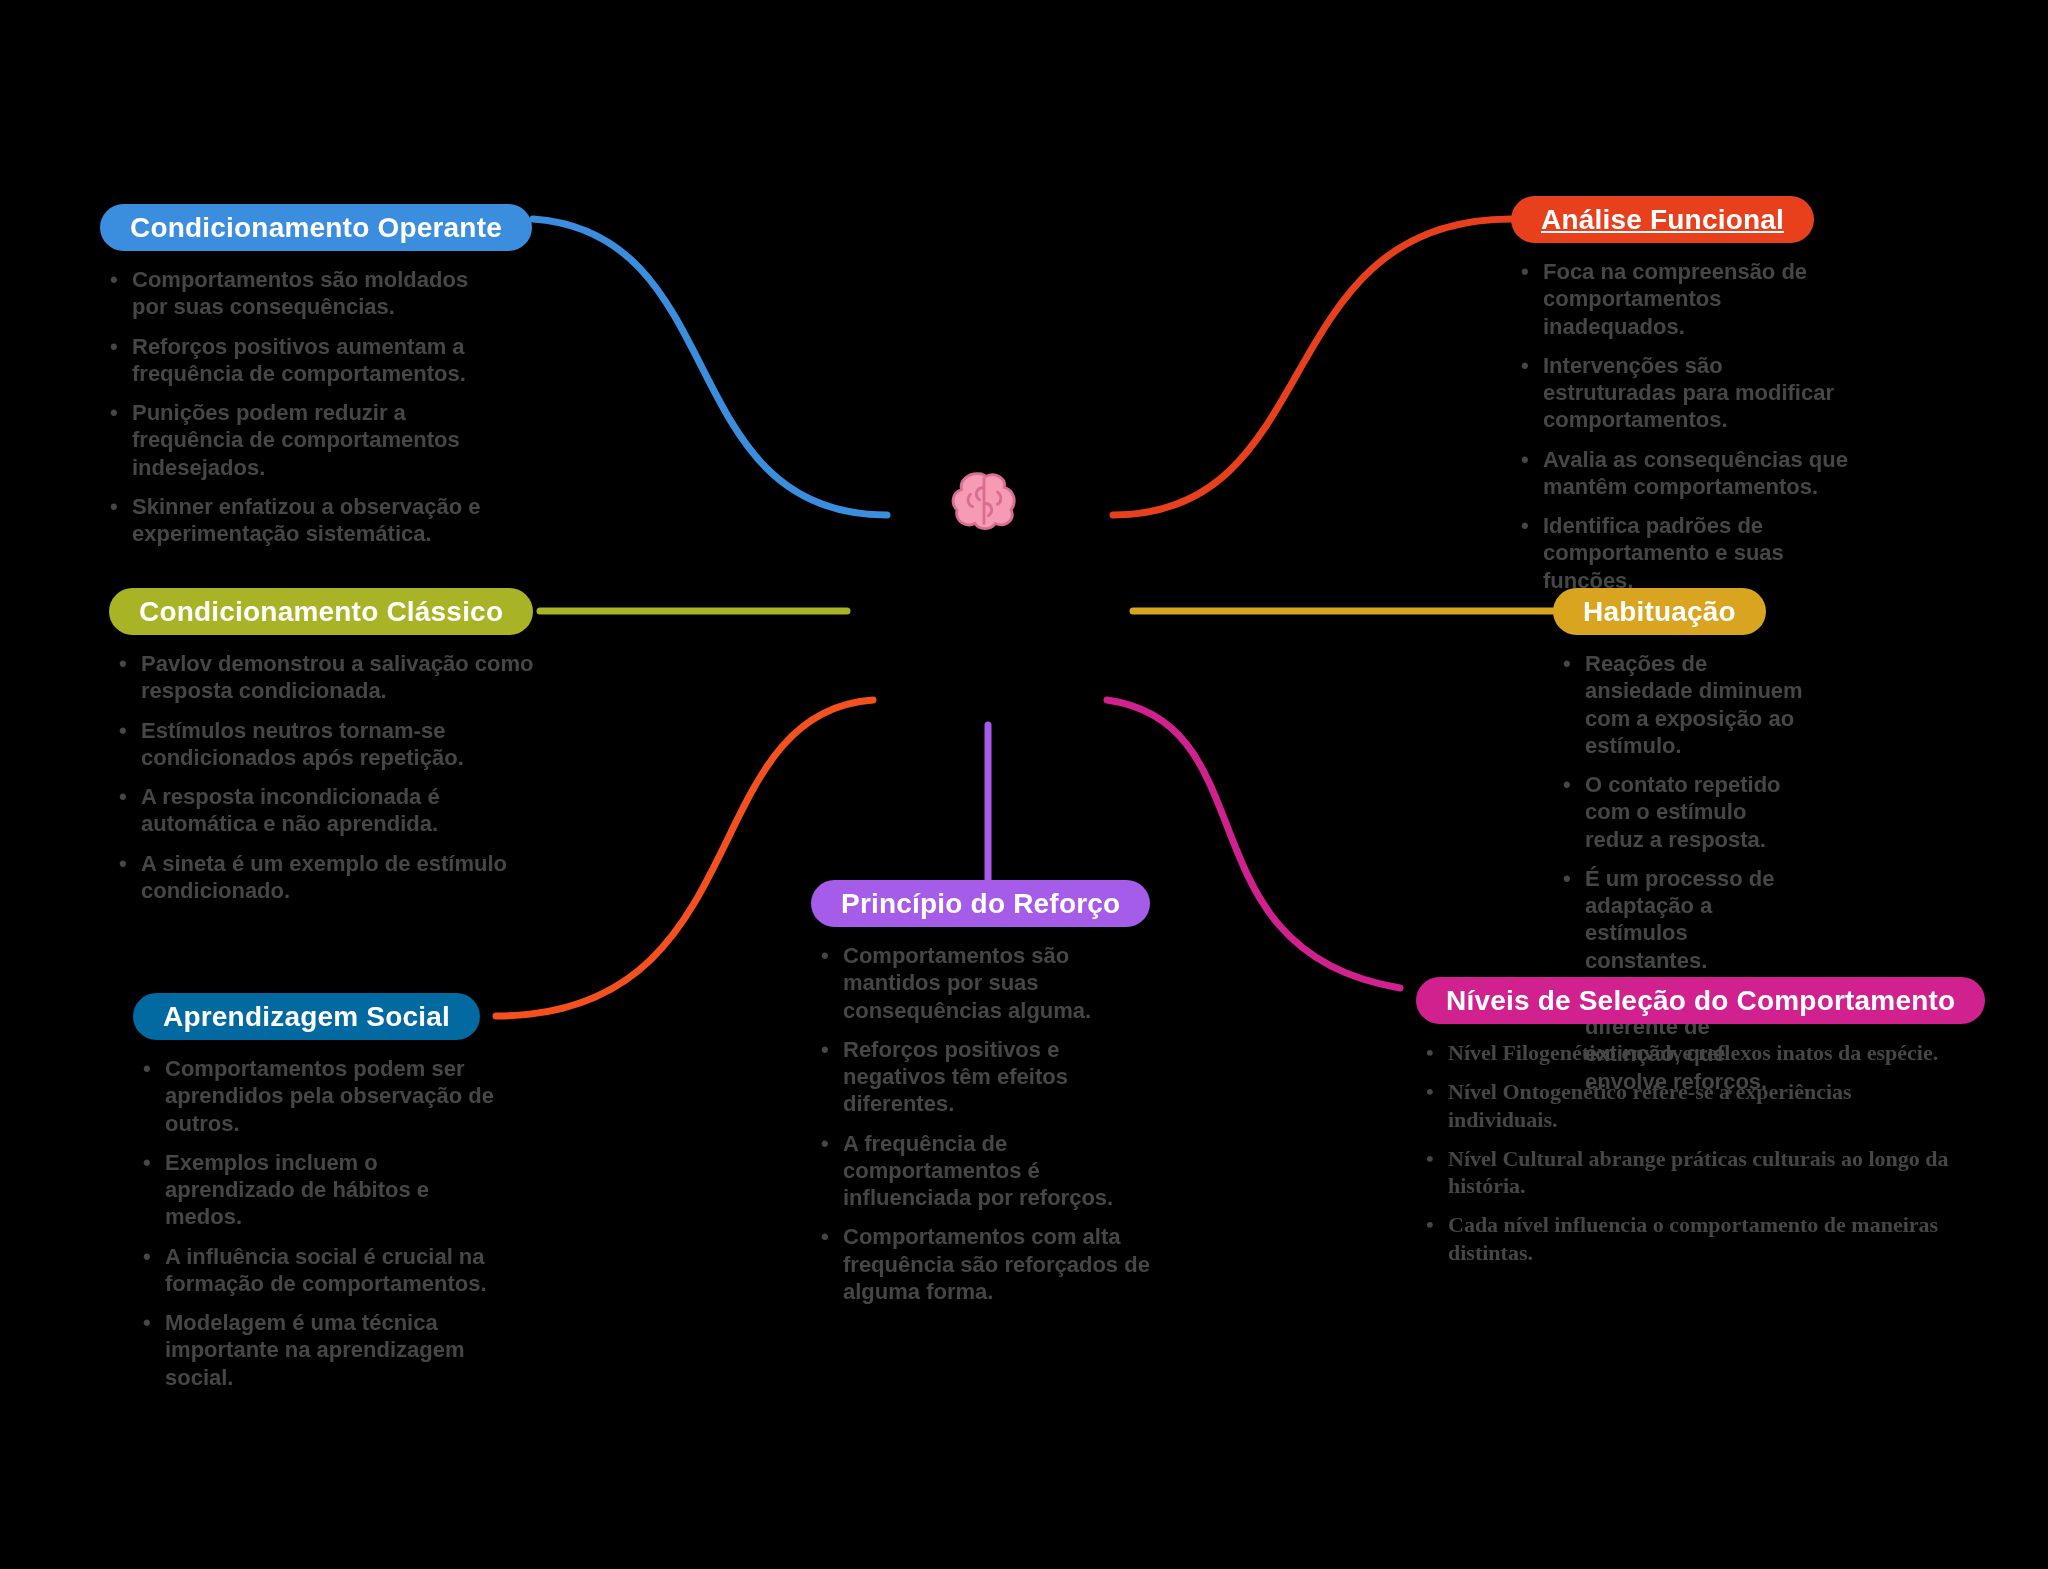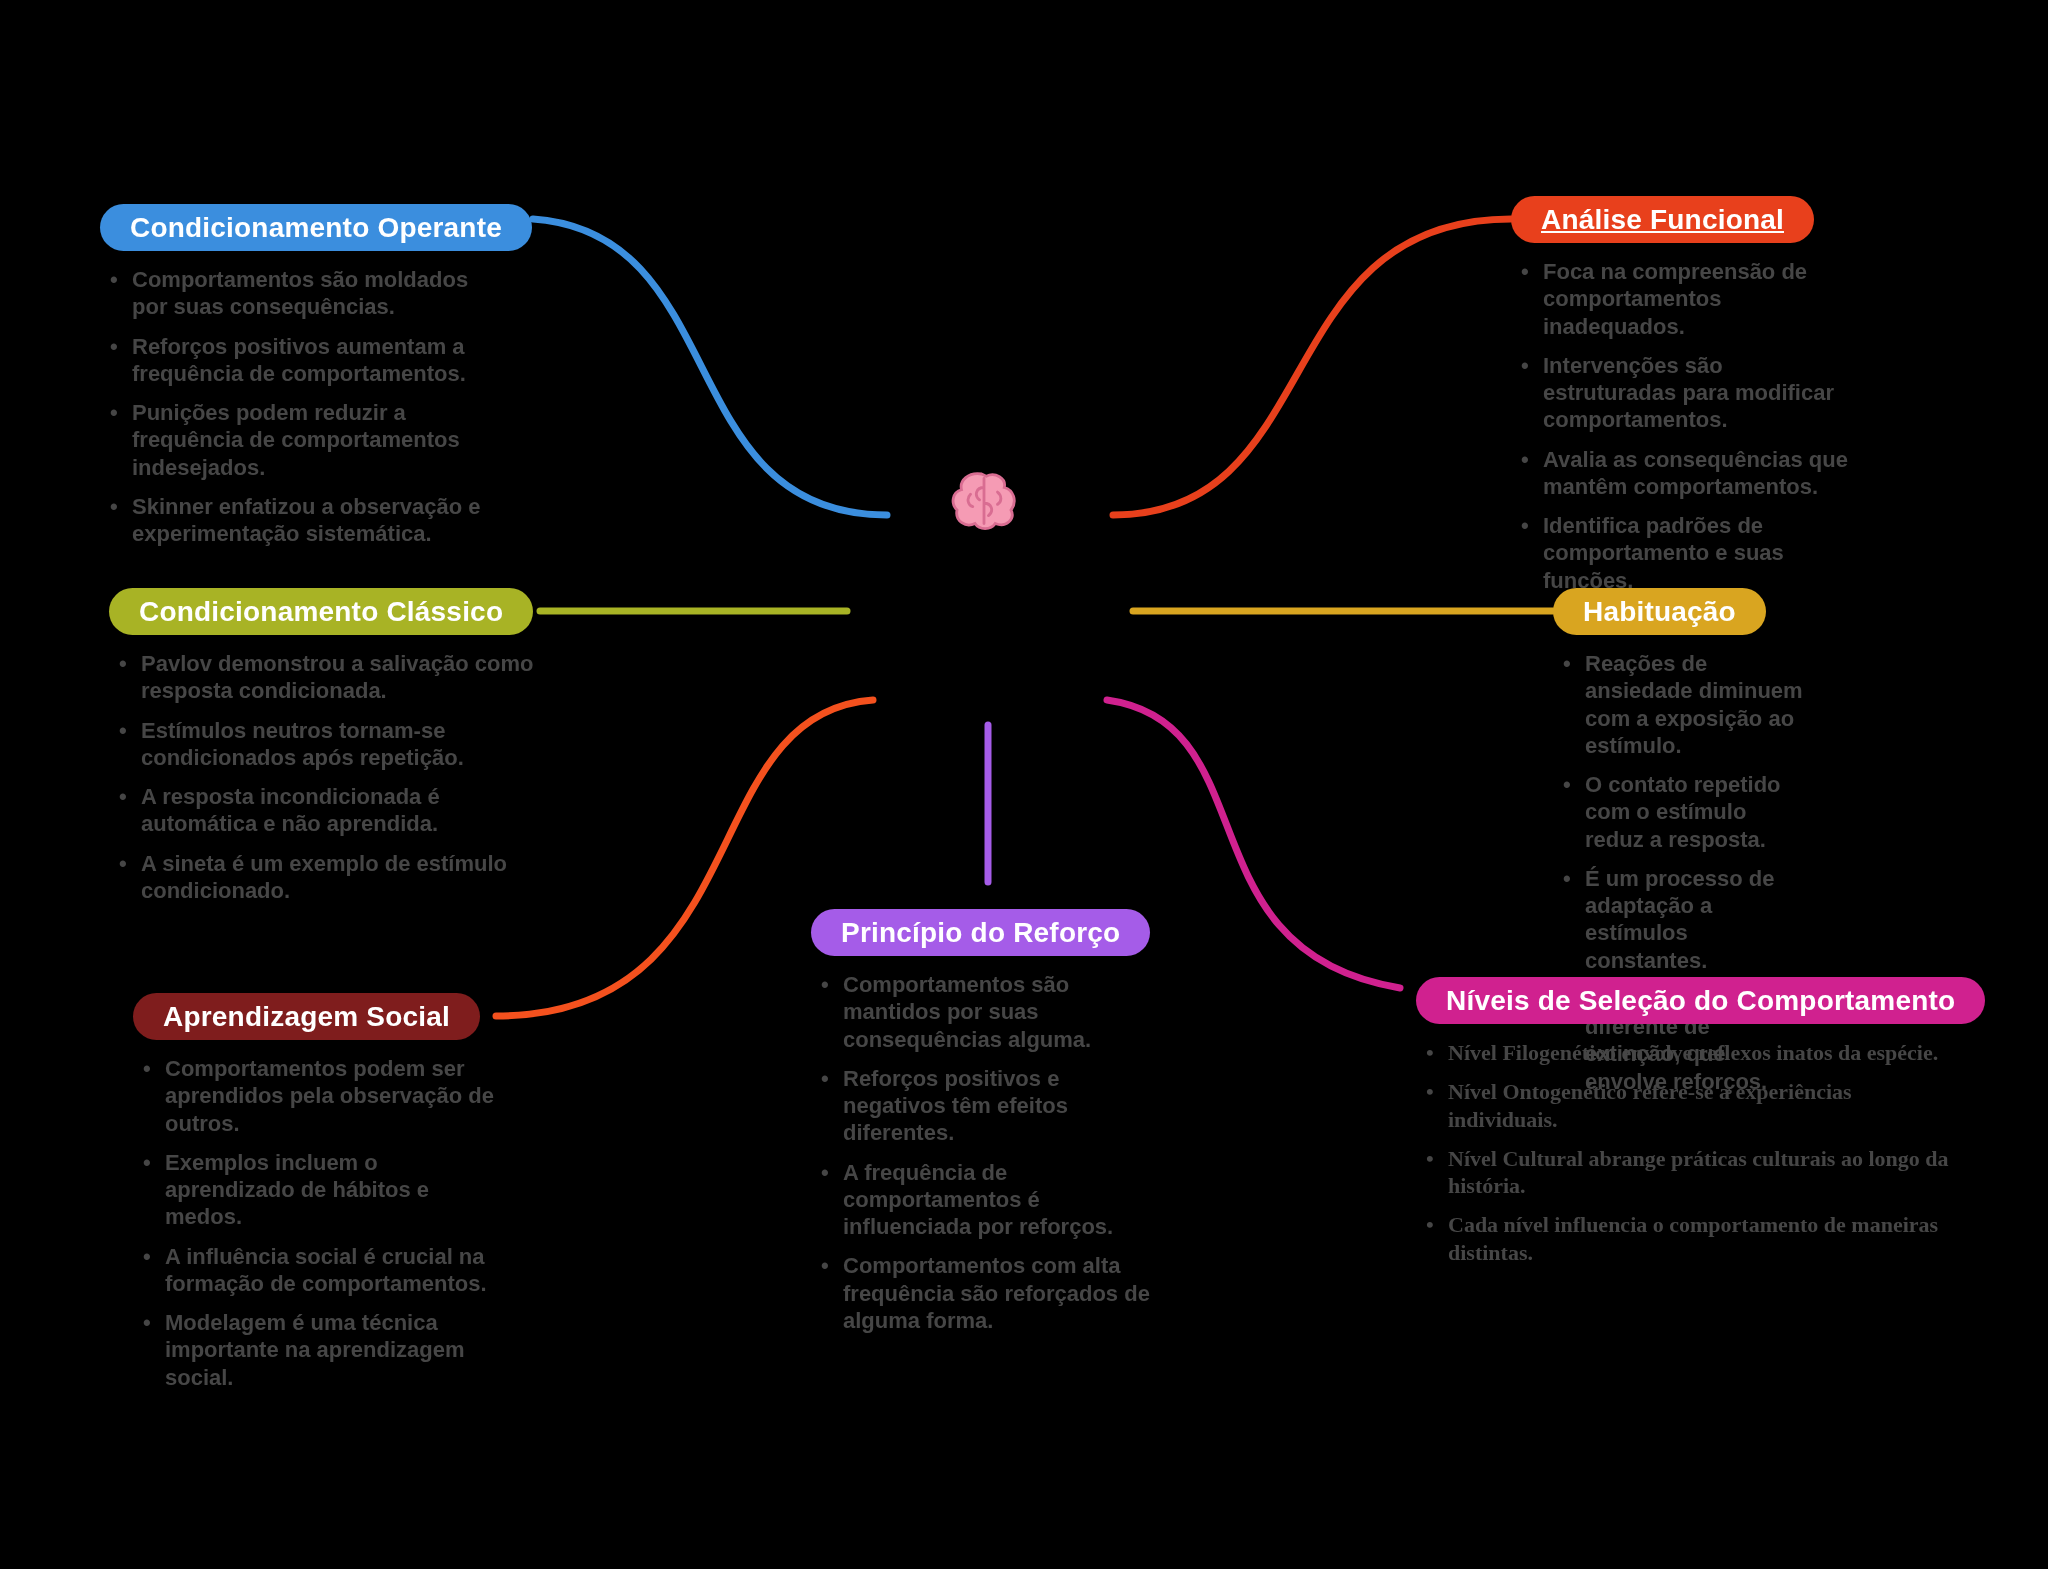--- a/index.html
+++ b/index.html
@@ -104,33 +104,33 @@
     </header>
     <ul class="bullets">
       <li>Reações de ansiedade diminuem com a exposição ao estímulo.</li>
       <li>O contato repetido com o estímulo reduz a resposta.</li>
       <li>É um processo de adaptação a estímulos constantes.</li>
       <li>Habituação é diferente de extinção, que envolve reforços.</li>
     </ul>
   </section>
 
   <section class="node" id="n4">
-    <header class="pill" style="background-color: #7f1d1d;">
+    <header class="pill" style="background-color: #0369a1;">
       <span>Aprendizagem Social</span>
     </header>
     <ul class="bullets">
       <li>Comportamentos podem ser aprendidos pela observação de outros.</li>
       <li>Exemplos incluem o aprendizado de hábitos e medos.</li>
       <li>A influência social é crucial na formação de comportamentos.</li>
       <li>Modelagem é uma técnica importante na aprendizagem social.</li>
     </ul>
   </section>
 
   <section class="node" id="n5">
-    <header class="pill" style="background-color: rgb(165, 92, 232); margin-top: 29px;">
+    <header class="pill" style="background-color: rgb(165, 92, 232);">
       <span>Princípio do Reforço</span>
     </header>
     <ul class="bullets">
       <li>Comportamentos são mantidos por suas consequências alguma.</li>
       <li>Reforços positivos e negativos têm efeitos diferentes.</li>
       <li>A frequência de comportamentos é influenciada por reforços.</li>
       <li>Comportamentos com alta frequência são reforçados de alguma forma.</li>
     </ul>
   </section>
 

